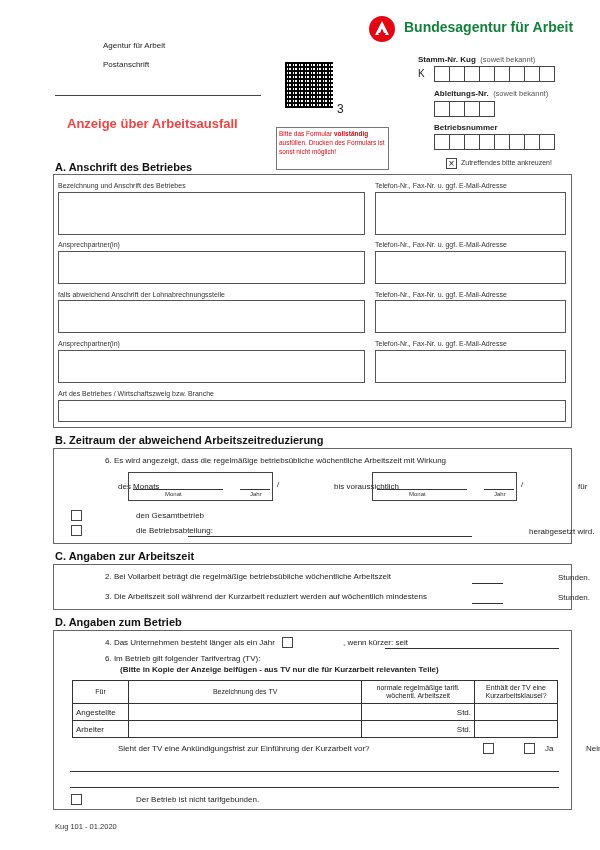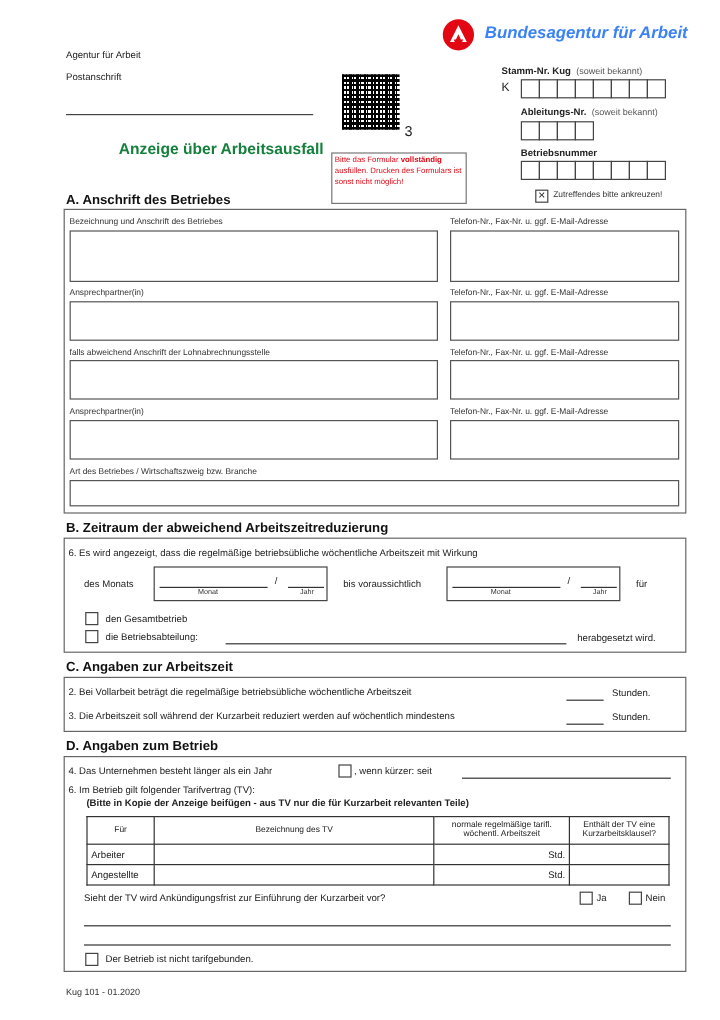--- a/index.html
+++ b/index.html
@@ -1,20 +1,20 @@
 <!DOCTYPE html>
 <html><head>
 <meta charset="utf-8">
 <style>
   * { box-sizing: border-box; margin: 0; padding: 0; }
   html, body { width: 600px; height: 850px; background: #ffffff; overflow: hidden; }
   body { position: relative; font-family: "Liberation Sans", sans-serif; color: #222; }
   .abs { position: absolute; }
   .small { font-size: 7px; color: #333; }
-  .txt8 { font-size: 8px; color: #222; }
+  .txt8 { font-size: 8px; color: #222; margin-left: 48px; }
   .bold { font-weight: bold; }
   .sec-title { font-size: 11px; font-weight: bold; color: #111; }
   .frame { border: 1px solid #666; }
   .field { border: 1px solid #555; background: #fff; }
   .cell { display: inline-block; width: 16px; height: 16px; border: 1px solid #444; margin-right: -1px; }
   .chk { width: 11px; height: 11px; border: 1px solid #444; background: #fff; }
   .line { border-bottom: 1px solid #333; }
   table.tv { border-collapse: collapse; position: absolute; left: 72px; top: 680px; width: 486px; font-size: 8px; }
   table.tv td { border: 1px solid #333; padding: 1px 3px; height: 17px; }
   table.tv tr.hdr td { height: 23px; text-align: center; font-size: 7px; line-height: 8px; }
@@ -23,36 +23,36 @@
       repeating-linear-gradient(90deg, #000 0 2px, #fff 2px 3px, #000 3px 4px, #fff 4px 6px),
       repeating-linear-gradient(0deg, #000 0 2px, #fff 2px 4px);
       background-blend-mode: multiply; }
 </style>
 </head>
 <body>
 
 <div class="abs txt8" style="left:55px;top:41px;">Agentur für Arbeit</div>
 <div class="abs txt8" style="left:55px;top:60px;">Postanschrift</div>
 <div class="abs" style="left:55px;top:95px;width:206px;border-bottom:1px solid #444;"></div>
-<div class="abs" style="left:67px;top:116px;font-size:13px;font-weight:bold;color:#15803d;margin-left:32px;">Anzeige über Arbeitsausfall</div>
+<div class="abs" style="left:67px;top:116px;font-size:13px;font-weight:bold;color:#ef4444;">Anzeige über Arbeitsausfall</div>
 
 <div class="abs qr" style="left:285px;top:62px;width:48px;height:46px;"></div>
 <div class="abs" style="left:337px;top:102px;font-size:12px;color:#222;">3</div>
 
 <div class="abs red" style="left:276px;top:127px;width:113px;height:43px;border:1px solid #777;padding:1px 2px;font-size:6.5px;line-height:9px;">
   <span>Bitte das Formular </span><b>vollständig</b><span> ausfüllen. Drucken des Formulars ist sonst nicht möglich!</span>
 </div>
 
 <div class="abs" style="left:369px;top:16px;width:26px;height:26px;border-radius:50%;background:#e30613;">
   <svg width="26" height="26" viewBox="0 0 26 26">
       <path d="M13 5 L20 19 L16 19 L13 12.5 L10 19 L6 19 Z" fill="#fff"></path>
       <path d="M9 17 L17 17 L16 19 L10 19 Z" fill="#e30613"></path>
     </svg>
 </div>
-<div class="abs" style="left:404px;top:19px;font-size:14px;font-weight:bold;color:#3b82f6;font-style:italic;">Bundesagentur für Arbeit</div>
+<div class="abs" style="left:404px;top:19px;font-size:14px;font-weight:bold;color:#15803d;">Bundesagentur für Arbeit</div>
 
 <div class="abs" style="left:418px;top:55px;font-size:8px;">
   <span class="bold">Stamm-Nr. Kug</span>&nbsp;
   <span style="color:#555;font-size:7.5px;">(soweit bekannt)</span>
 </div>
 <div class="abs" style="left:418px;top:68px;font-size:10px;">K</div>
 <div class="abs" style="left:434px;top:66px;display:flex;">
   <span class="cell"></span>
     <span class="cell"></span>
     <span class="cell"></span>
@@ -170,35 +170,35 @@
       <col style="width:83px">
     </colgroup>
   <tbody>
       <tr class="hdr">
     <td>Für</td>
     <td>Bezeichnung des TV</td>
     <td>normale regelmäßige tarifl. wöchentl. Arbeitszeit</td>
     <td>Enthält der TV eine Kurzarbeitsklausel?</td>
   </tr>
   <tr>
-    <td>Arbeiter</td>
+    <td>Angestellte</td>
     <td></td>
     <td style="text-align:right;">Std.</td>
     <td></td>
   </tr>
   <tr>
-    <td>Angestellte</td>
+    <td>Arbeiter</td>
     <td></td>
     <td style="text-align:right;">Std.</td>
     <td></td>
   </tr>
 </tbody>
   </table>
 
-<div class="abs txt8" style="left:70px;top:744px;">Sieht der TV wird Ankündigungsfrist zur Einführung der Kurzarbeit vor?</div>
+<div class="abs txt8" style="left:70px;top:744px;">Sieht der TV eine Ankündigungsfrist zur Einführung der Kurzarbeit vor?</div>
 <div class="abs chk" style="left:483px;top:743px;"></div>
 <div class="abs txt8" style="left:497px;top:744px;">Ja</div>
 <div class="abs chk" style="left:524px;top:743px;"></div>
 <div class="abs txt8" style="left:538px;top:744px;">Nein</div>
 <div class="abs line" style="left:70px;top:771px;width:489px;"></div>
 <div class="abs line" style="left:70px;top:787px;width:489px;"></div>
 <div class="abs chk" style="left:71px;top:794px;"></div>
 <div class="abs txt8" style="left:88px;top:795px;">Der Betrieb ist nicht tarifgebunden.</div>
 
 <div class="abs" style="left:55px;top:822px;font-size:7.5px;color:#333;">Kug 101 - 01.2020</div>

